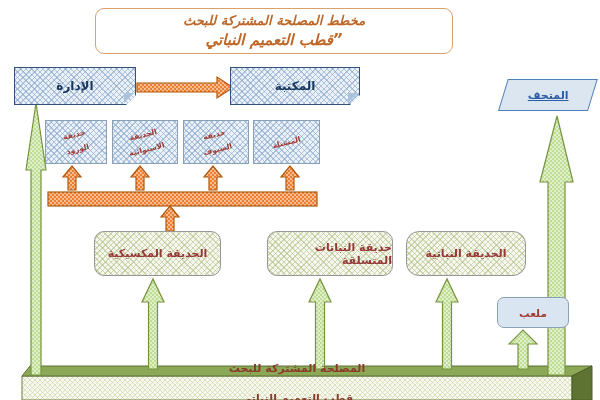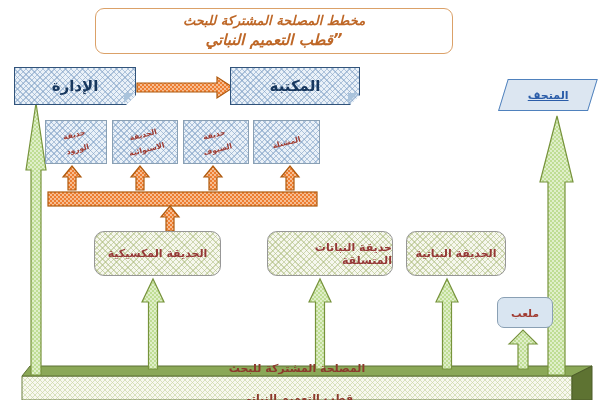--- a/index.html
+++ b/index.html
@@ -18,46 +18,46 @@
   .hatch-blue{background-color:#EAF1F8;
     background-image:repeating-linear-gradient(45deg,rgba(125,158,196,.55) 0 1px,transparent 1px 4px),
                      repeating-linear-gradient(135deg,rgba(125,158,196,.55) 0 1px,transparent 1px 4px);}
   .hatch-olive{background-color:#F6F7EE;
     background-image:repeating-linear-gradient(45deg,rgba(168,184,118,.5) 0 1px,transparent 1px 4px),
                      repeating-linear-gradient(135deg,rgba(168,184,118,.5) 0 1px,transparent 1px 4px);}
 
   
   .note-box{border:1.5px solid #31537A;display:flex;align-items:center;justify-content:center;
             clip-path:polygon(0 0,100% 0,100% calc(100% - 10px),calc(100% - 10px) 100%,0 100%);}
-  .note-box .lbl{font-size:15px;font-weight:bold;color:#17375E;direction:rtl;}
+  .note-box .lbl{font-size:12px;font-weight:bold;color:#17375E;direction:rtl;}
   .fold{position:absolute;right:1px;bottom:1px;width:10px;height:10px;background:#A9C3DC;
         clip-path:polygon(0 0,100% 0,0 100%);}
   .box-admin{left:14px;top:67px;width:122px;height:38px;}
   .box-library{left:230px;top:67px;width:130px;height:38px;}
 
   
   .museum{left:498px;top:79px;width:90px;height:32px;border:1.5px solid #4F81BD;background:#DCE6F1;
           transform:skewX(-17deg);transform-origin:0 100%;display:flex;align-items:center;justify-content:center;}
   .museum .lbl{transform:skewX(17deg);font-size:11px;font-weight:bold;color:#2A5CA8;
                text-decoration:underline;direction:rtl;}
 
   
   .sgarden{top:120px;height:44px;border:1px solid #8AA0B4;display:flex;align-items:center;justify-content:center;}
   .sg1{left:45px;width:62px;} .sg2{left:112px;width:66px;} .sg3{left:183px;width:66px;} .sg4{left:253px;width:67px;}
   .sg-text{transform:rotate(-14deg);text-align:center;font-size:7.5px;font-weight:bold;color:#A03A30;
            direction:rtl;line-height:2.0;width:100%;}
 
   
   .rgarden{top:231px;height:45px;border:1.5px solid #979797;border-radius:10px;
            display:flex;align-items:center;justify-content:center;}
-  .rg1{left:94px;width:127px;} .rg2{left:267px;width:126px;} .rg3{left:406px;width:100px;}
+  .rg1{left:94px;width:127px;} .rg2{left:267px;width:126px;} .rg3{left:406px;width:120px;border-radius:13px;}
   .rgarden .lbl{font-size:11px;font-weight:bold;color:#953735;direction:rtl;}
 
   
-  .playground{left:497px;top:297px;width:56px;height:31px;border:1px solid #8AA0B4;border-radius:7px;
+  .playground{left:497px;top:297px;width:72px;height:31px;border:1px solid #8AA0B4;border-radius:7px;
               background:#D9E5F1;display:flex;align-items:center;justify-content:center;}
   .playground .lbl{font-size:10.5px;font-weight:bold;color:#A03A30;direction:rtl;}
 
   
   .bar-text{left:22px;width:550px;text-align:center;font-weight:bold;color:#8C392C;direction:rtl;font-size:11px;}
   .bar-l1{top:362px;} .bar-l2{top:392px;}
 </style>
 </head>
 <body>
 

